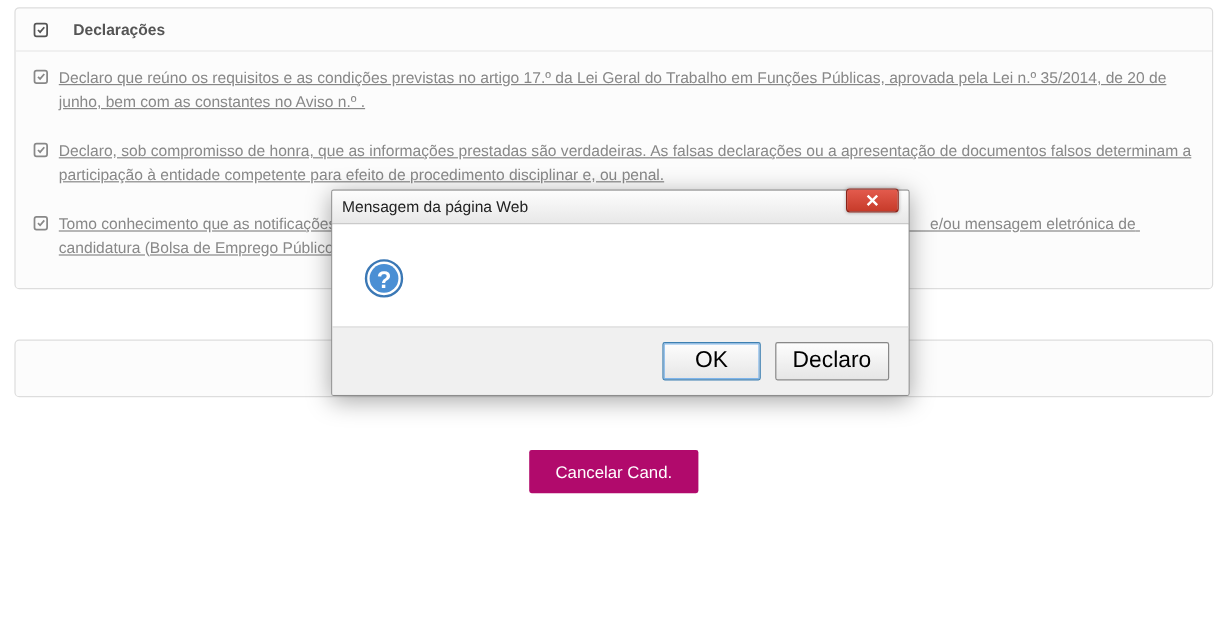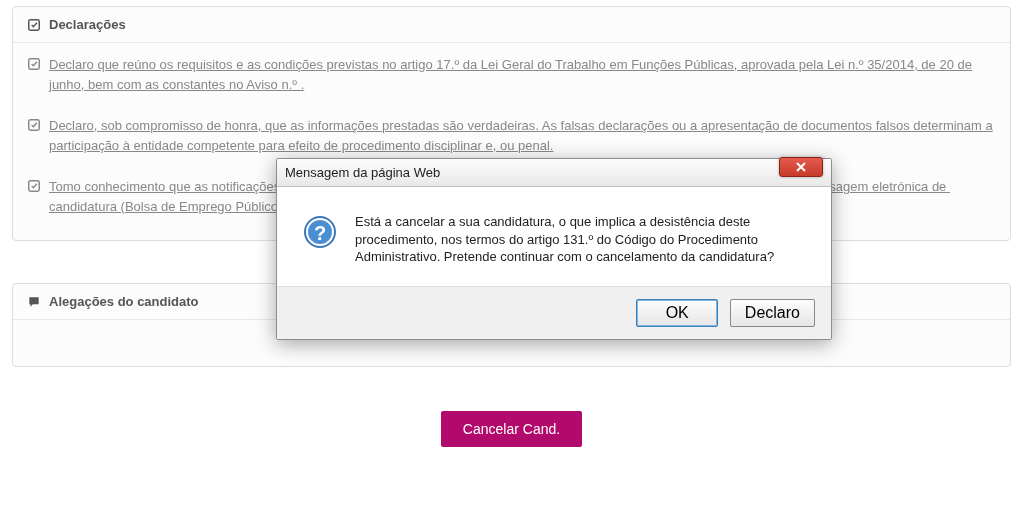--- a/index.html
+++ b/index.html
@@ -19,20 +19,21 @@
       margin: 6px 12px;
       background: #fcfcfc;
     }
     .panel-header {
       padding: 10px 14px;
       border-bottom: 1px solid #e8e8e8;
       font-weight: 600;
       color: #555;
       display: flex;
       align-items: center;
+      gap: 12px;
     }
     .panel-header .icon, .decl-item .icon {
       margin-right: 8px;
       display: inline-flex;
     }
     .panel-body {
       padding: 12px 14px 20px;
       color: #888;
       line-height: 1.5;
     }
@@ -58,21 +59,21 @@
       font-size: 14px;
       border-radius: 2px;
       cursor: pointer;
     }
     
     
     .dialog {
       position: absolute;
       top: 158px;
       left: 276px;
-      width: 556px;
+      width: 482px;
       background: #f3f3f3;
       border: 1px solid #8d8d8d;
       border-radius: 2px;
       box-shadow: 0 4px 20px rgba(0,0,0,0.35);
       z-index: 100;
     }
     .dialog-title {
       background: linear-gradient(#fdfdfd, #e8e8e8);
       border-bottom: 1px solid #c0c0c0;
       padding: 4px 8px;
@@ -117,21 +118,21 @@
     .dialog-footer {
       padding: 12px 16px;
       background: #f0f0f0;
       border-top: 1px solid #ddd;
       text-align: right;
     }
     .dialog-footer button {
       min-width: 82px;
       padding: 4px 14px;
       margin-left: 8px;
-      font-size: 16px;
+      font-size: 19px;
       border: 1px solid #888;
       border-radius: 2px;
       background: linear-gradient(#fdfdfd, #e6e6e6);
       cursor: pointer;
     }
     .dialog-footer button.primary {
       border: 1px solid #3c7fb1;
       box-shadow: 0 0 0 1px #7eb4ea inset;
     }
   </style>
@@ -175,28 +176,20 @@
         </svg>
       </span>
       <span style="white-space: pre-wrap;">Tomo conhecimento que as notificações                                                                                                                                         e/ou mensagem eletrónica de candidatura (Bolsa de Emprego Público - BE</span>
     </div>
   </div>
 </div>
 
 <div class="spacer"></div>
 
 <div class="panel">
-  <div class="panel-header">
-    <span class="icon">
-      <svg width="14" height="14" viewBox="0 0 24 24" fill="#555">
-        <path d="M4 4h16v12H10l-4 4v-4H4z"></path>
-      </svg>
-    </span>
-    <span>Alegações do candidato</span>
-  </div>
   <div class="panel-body" style="min-height:46px;"></div>
 </div>
 
 <div class="footer">
   <button class="main-btn">Cancelar Cand.</button>
 </div>
 
 <div class="dialog">
   <div class="dialog-title">
     <span>Mensagem da página Web</span>
@@ -207,19 +200,18 @@
     </div>
   </div>
   <div class="dialog-body">
     <div class="qmark">
       <svg width="34" height="34" viewBox="0 0 34 34">
         <circle cx="17" cy="17" r="15" fill="#fff" stroke="#3b78b5" stroke-width="2"></circle>
         <circle cx="17" cy="17" r="12" fill="#4a8fd4"></circle>
         <text x="17" y="25" text-anchor="middle" fill="#fff" font-size="20" font-weight="bold" font-family="Arial">?</text>
       </svg>
     </div>
-    <div class="dialog-text">Está a cancelar a sua candidatura, o que implica a desistência deste procedimento, nos termos do artigo 131.º do Código do Procedimento Administrativo. Pretende continuar com o cancelamento da candidatura?</div>
   </div>
   <div class="dialog-footer">
     <button class="primary">OK</button>
     <button>Declaro</button>
   </div>
 </div>
 
 </body></html>

